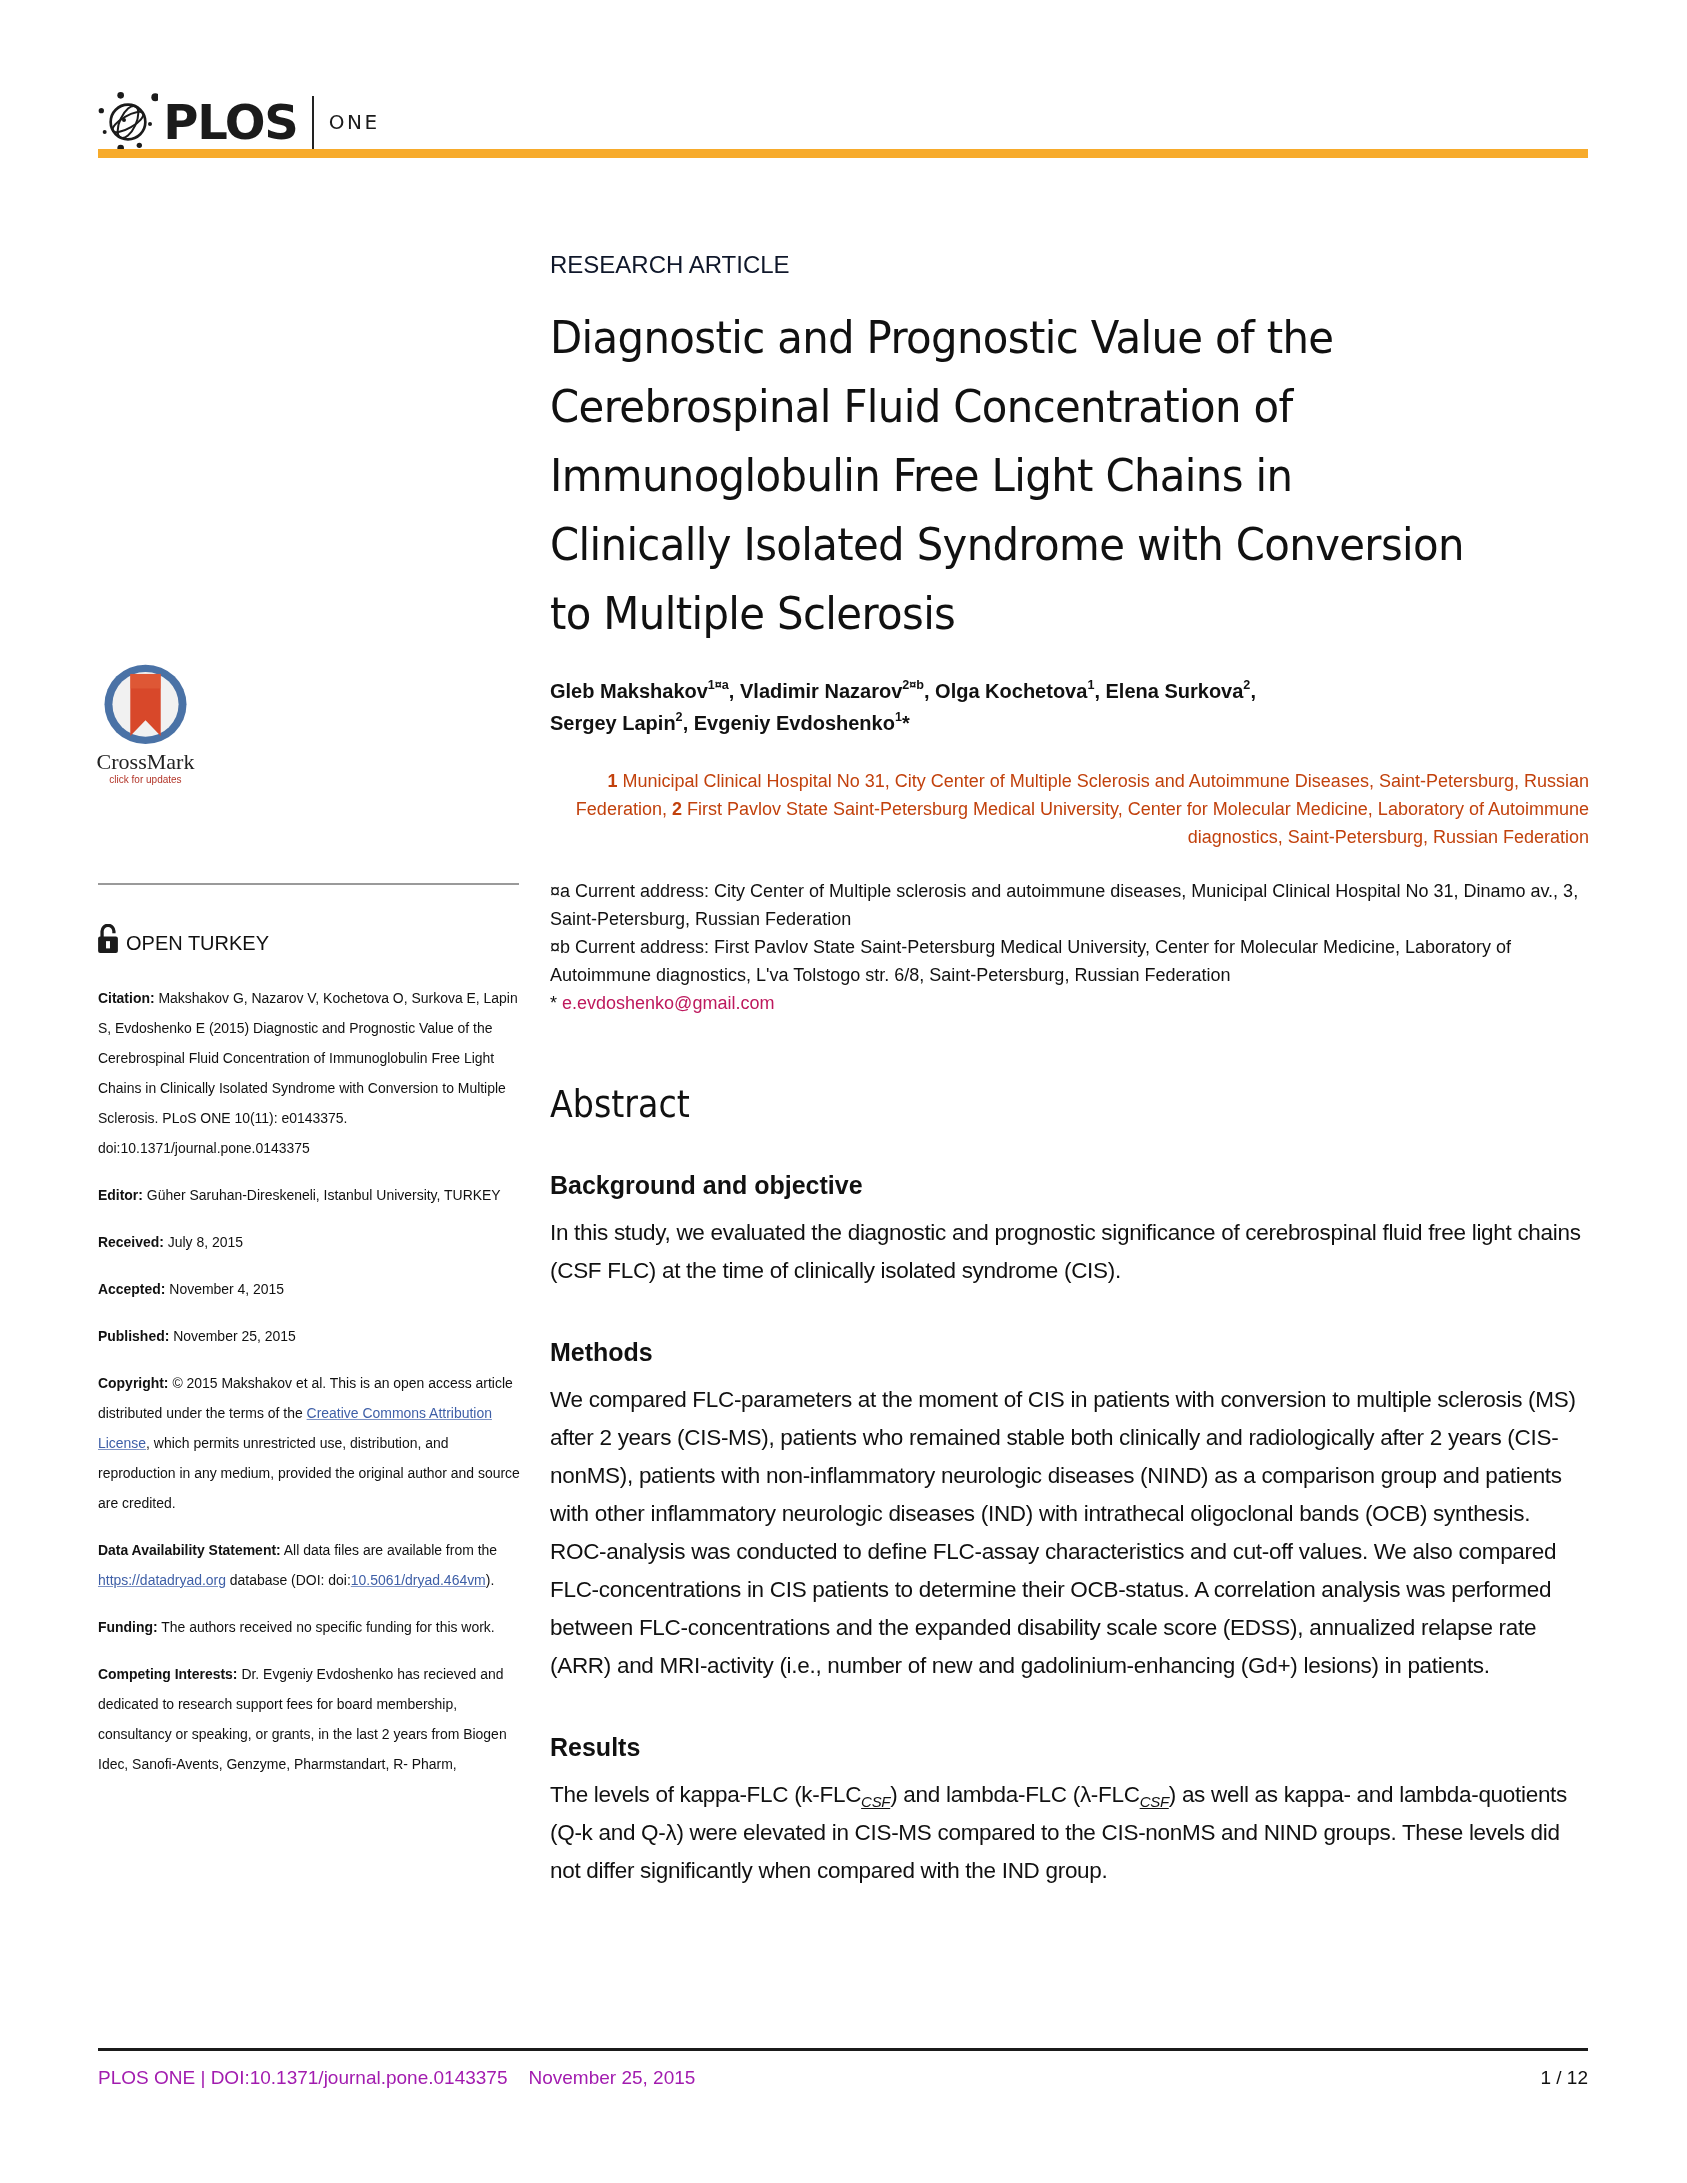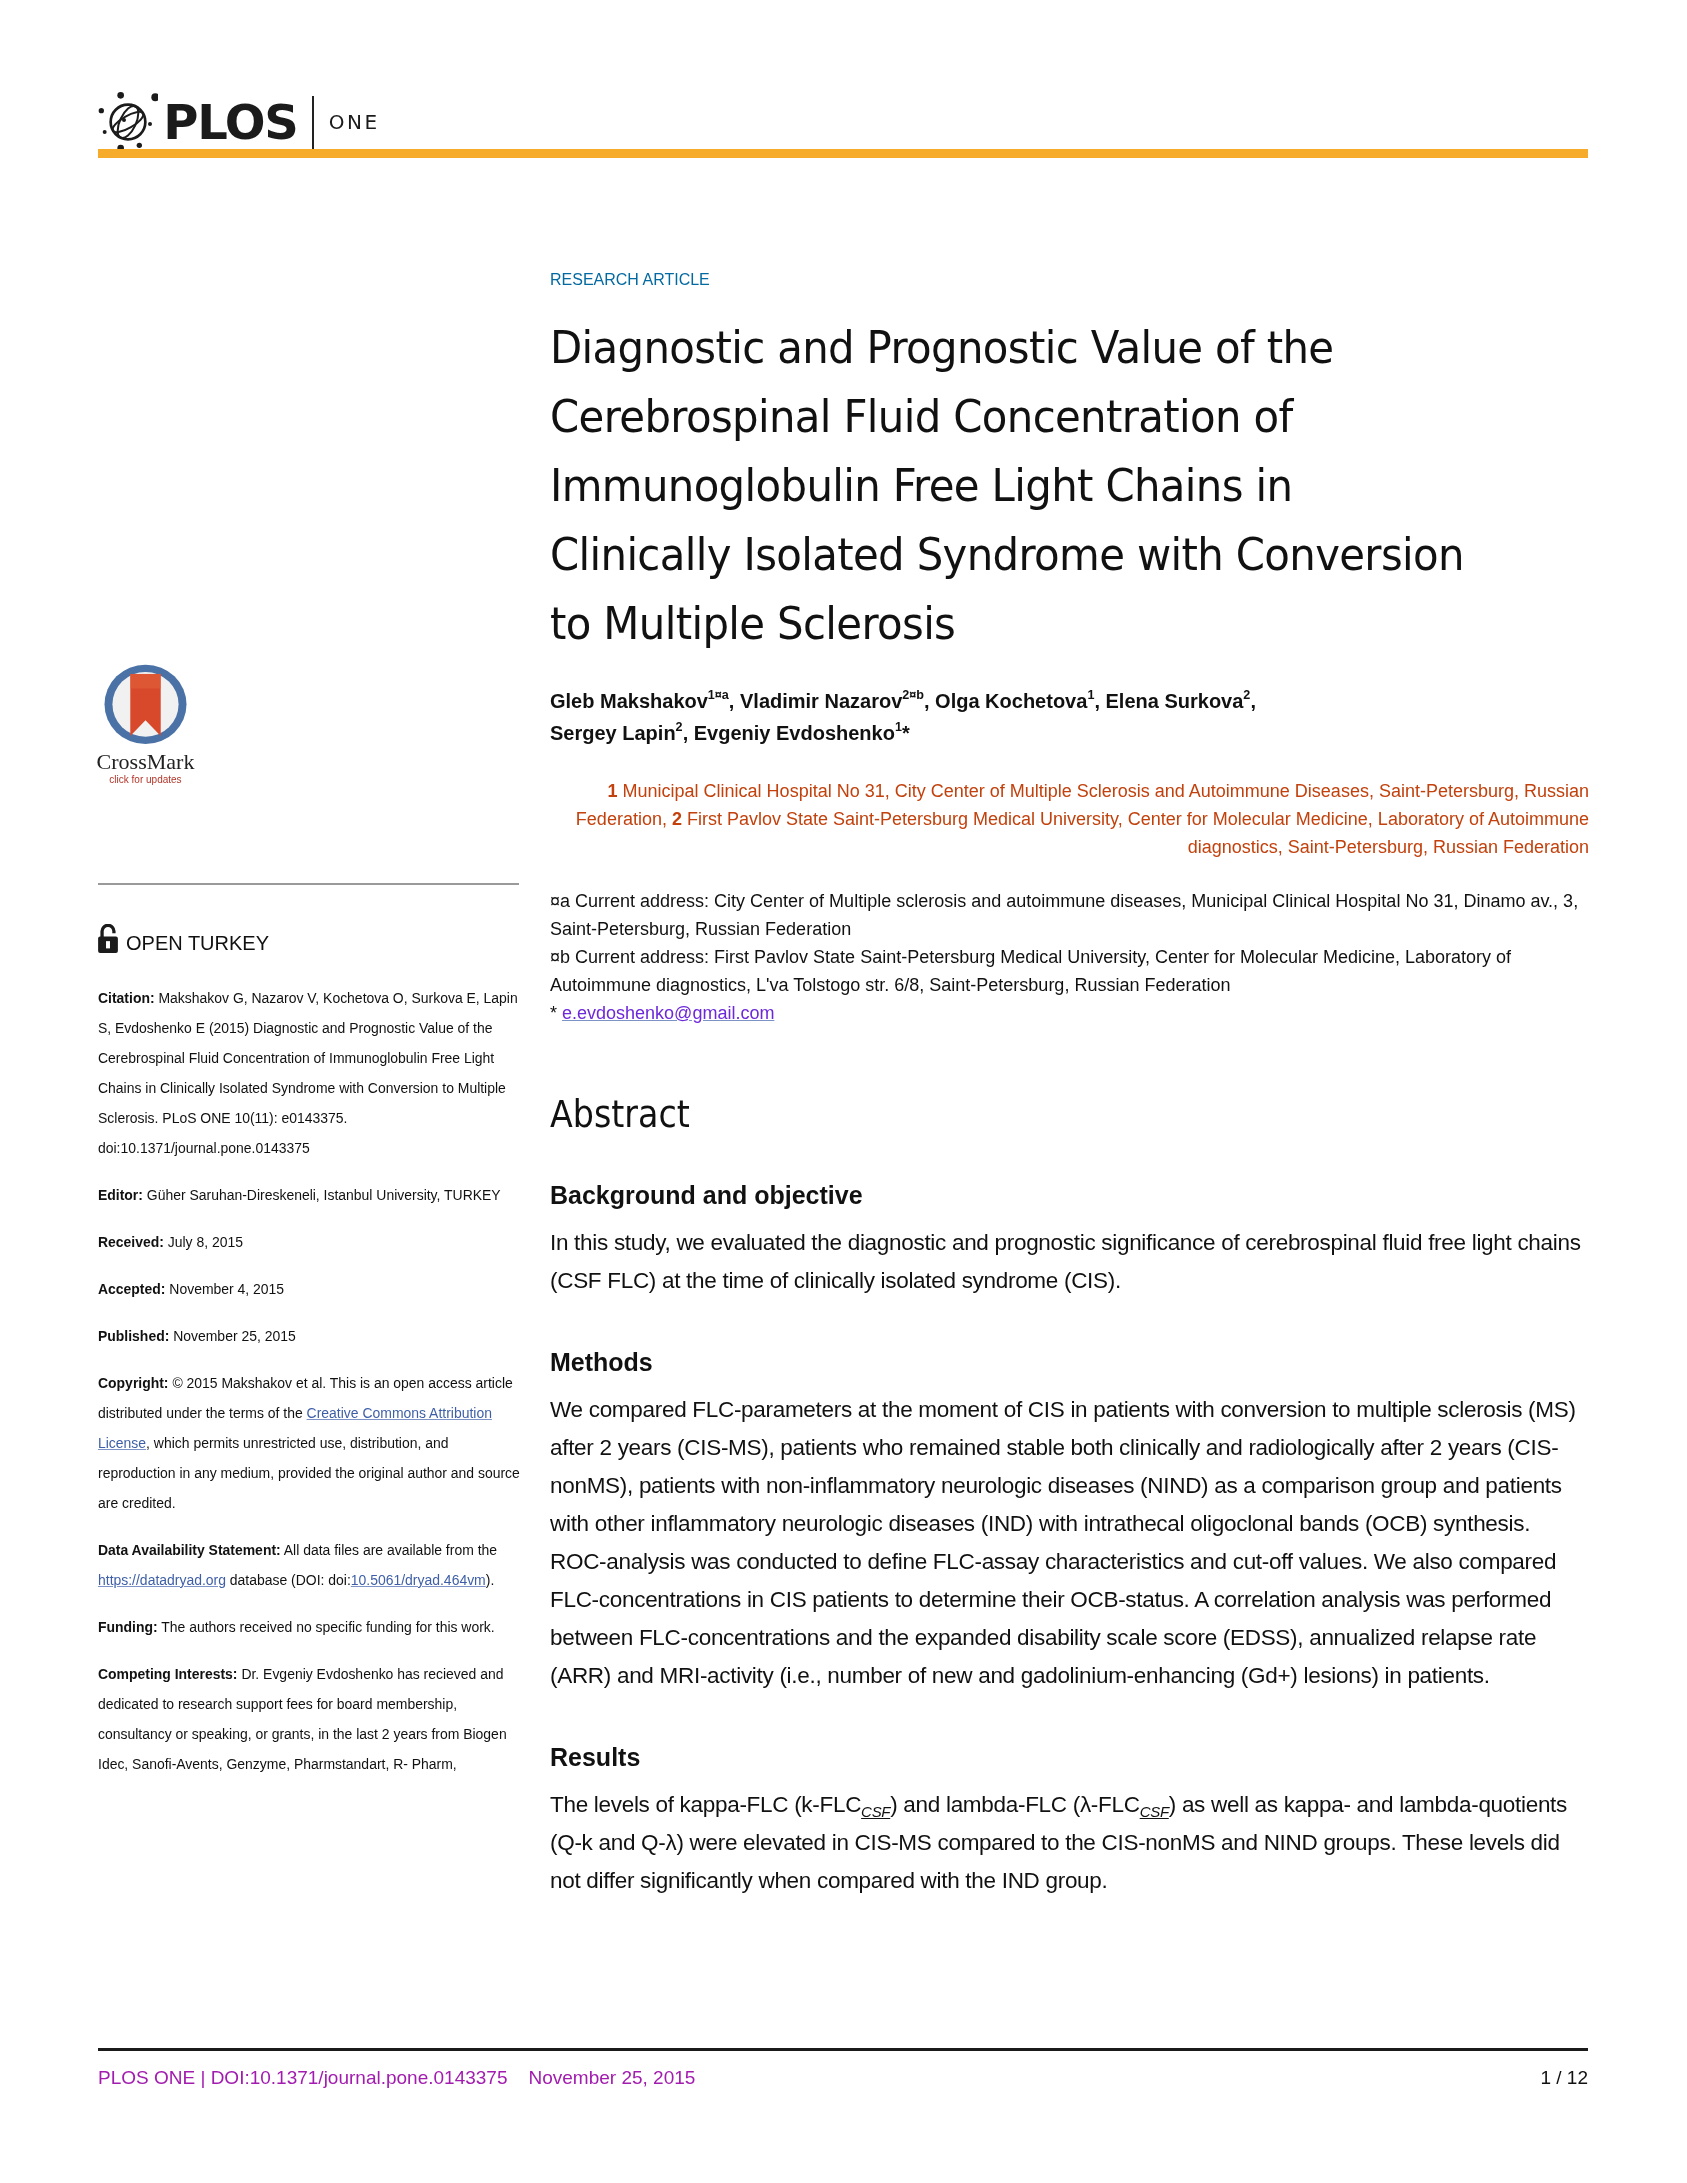--- a/index.html
+++ b/index.html
@@ -24,28 +24,28 @@
   .lock { width: 20px; height: 29px; margin-right: 8px; }
   .open-access-label { font-size: 20px; color: #111; line-height: 1; }
 
   .side-meta { position: absolute; left: 98px; top: 983px; width: 423px; font-family: "Liberation Sans", sans-serif; font-size: 15.5px; line-height: 30px; color: #111; transform: scaleX(0.9); transform-origin: left top; width: 470px; }
   .side-meta p { margin: 0 0 17px 0; }
   .side-meta b { font-weight: bold; }
   .side-meta a { color: #3e5fa7; text-decoration: underline; text-decoration-color: #7e93c5; }
 
   
   .main { position: absolute; left: 550px; top: 251px; width: 1039px; }
-  .article-type { font-size: 16px; color: #0369a1; letter-spacing: 0; margin-bottom: 24px; margin-top: 20px; }
+  .article-type { font-size: 24px; color: #0f172a; letter-spacing: 0; margin-bottom: 24px; }
   .title { font-family: "DejaVu Sans", sans-serif; font-size: 45px; line-height: 69px; font-weight: normal; margin: 0; color: #111; letter-spacing: -0.7px; transform: scaleX(0.93); transform-origin: left top; width: 1125px; }
   .authors { font-weight: bold; font-size: 20px; line-height: 32px; margin-top: 26.5px; color: #111; }
   .authors sup { font-size: 12.6px; vertical-align: 8.6px; line-height: 0; }
   .affil { font-size: 18px; line-height: 28px; margin-top: 28px; color: #c2410c; text-align: right; }
   .affil b { font-weight: bold; }
   .notes { font-size: 18px; line-height: 28px; margin-top: 26.5px; color: #111; }
-  .notes a { color: #6d28d9; text-decoration: underline; text-decoration-color: #7e93c5; }
+  .notes a { color: #be185d; text-decoration-color: #7e93c5; }
 
   .abstract-title { font-family: "DejaVu Sans", sans-serif; font-size: 37px; margin-top: 69px; line-height: 1; color: #111; transform: scaleX(0.9); transform-origin: left top; }
   .sec-head { font-weight: bold; font-size: 25px; line-height: 1; margin-top: 50px; color: #111; }
   .sec-head.first { margin-top: 50px; }
   .sec-body { font-size: 22.5px; line-height: 38px; margin-top: 16px; color: #111; letter-spacing: -0.3px; }
   .sec-body sub { font-size: 15px; font-style: italic; vertical-align: -4.6px; line-height: 0; text-decoration: underline; }
 
   
   .footer-rule { position: absolute; left: 98px; top: 2048px; width: 1490px; height: 2.6px; background: #1b1b1b; }
   .footer-left { position: absolute; left: 98px; top: 2067px; font-size: 19px; color: #a21caf; }

